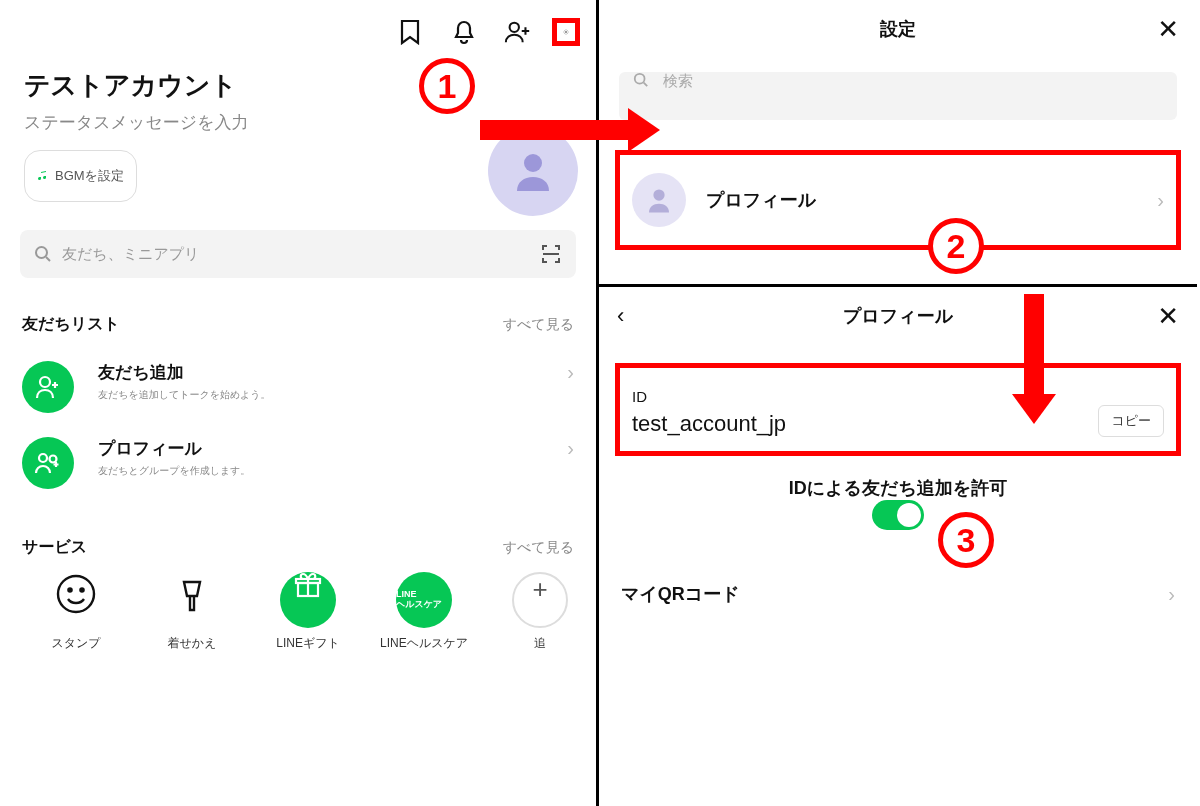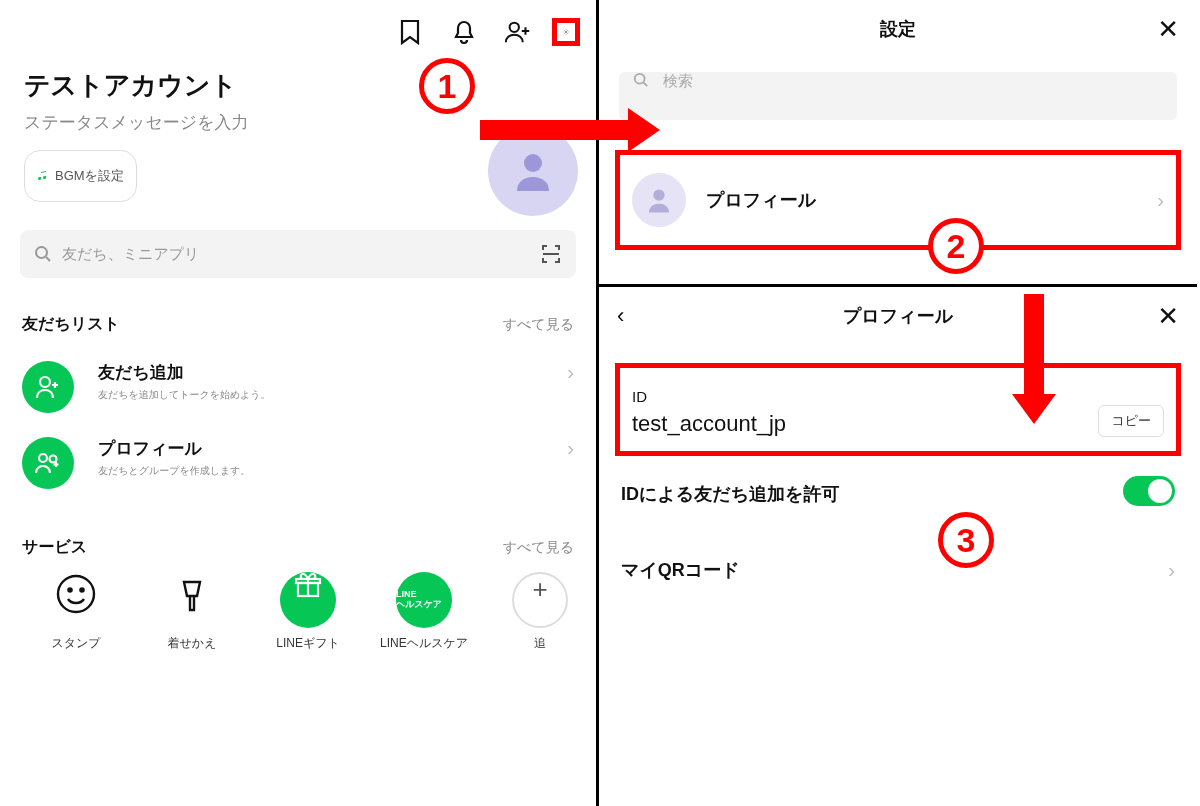--- a/index.html
+++ b/index.html
@@ -60,21 +60,21 @@
 
 
 .r-detail { margin-top: 34px; border-top: 3px solid #000; padding-top: 0; }
 
 .id-block { margin: 18px 16px 0 16px; border: 5px solid #ff0000; padding: 20px 12px 14px 12px; display: flex; align-items: flex-end; }
 .id-left { flex: 1; }
 .id-label { font-size: 15px; color: #111; margin-bottom: 6px; }
 .id-value { font-size: 22px; font-weight: 500; color: #111; }
 .copy-btn { border: 1px solid #ddd; border-radius: 6px; padding: 6px 12px; font-size: 13px; color: #333; background: #fff; }
 
-.allow-row { margin: 20px 22px 0 22px; display: flex; align-items: flex-end; justify-content: space-between; }
+.allow-row { margin: 20px 22px 0 22px; display: flex; align-items: center; justify-content: space-between; flex-direction: column; }
 .allow-text { font-size: 18px; font-weight: 600; color: #111; }
 .toggle { width: 52px; height: 30px; border-radius: 15px; background: #06c755; position: relative; }
 .toggle::after { content: ""; position: absolute; right: 3px; top: 3px; width: 24px; height: 24px; border-radius: 50%; background: #fff; }
 
 .qr-row { margin: 52px 22px 0 22px; display: flex; align-items: center; justify-content: space-between; }
 .qr-text { font-size: 18px; font-weight: 600; color: #111; }
 
 
 .anno-circle { position: absolute; width: 56px; height: 56px; border: 5px solid #ff0000; border-radius: 50%; display: flex; align-items: center; justify-content: center; font-size: 34px; font-weight: 700; color: #ff0000; background: #fff; z-index: 50; }
 .anno1 { left: 419px; top: 58px; }

